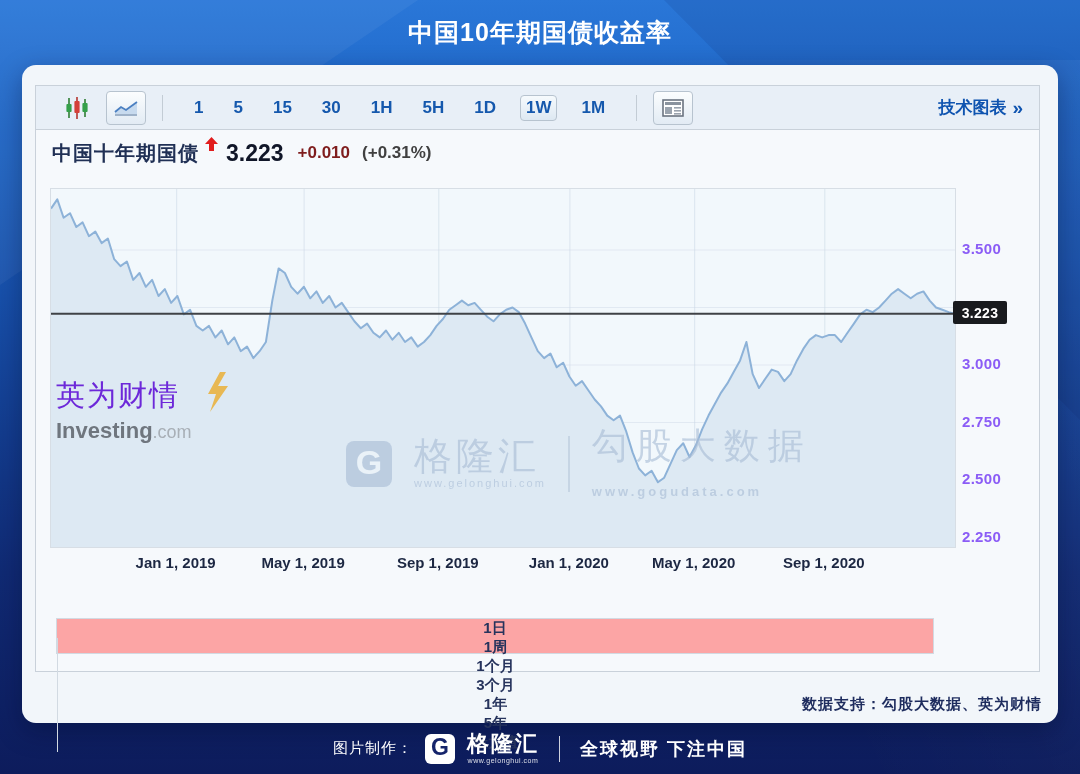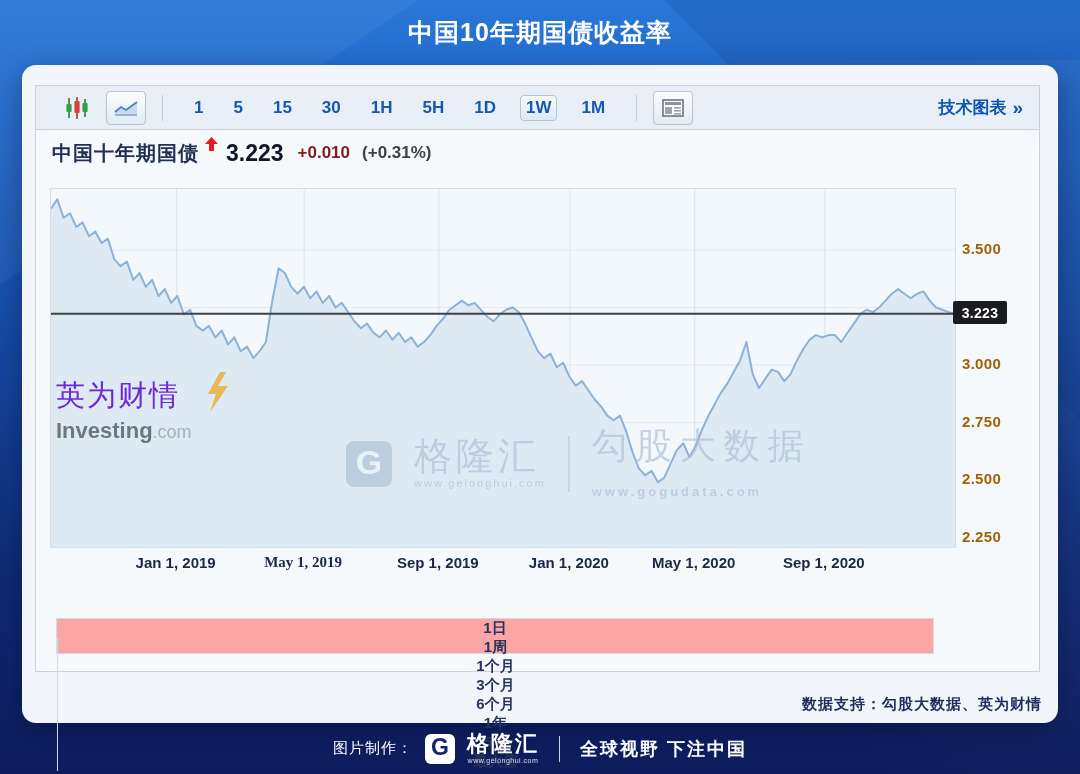--- a/index.html
+++ b/index.html
@@ -52,21 +52,21 @@
   .inst-arrow{margin:0 8px 14px 6px;}
   .inst-value{color:#101628;font-size:23px;font-weight:bold;}
   .inst-change{color:#7f1d1d;font-size:17px;font-weight:bold;margin-left:14px;}
   .inst-change-pct{color:#404040;font-size:17px;font-weight:bold;margin-left:12px;}
 
   
   .plot{position:absolute;left:14px;top:102px;width:904px;height:358px;
     background:#f2f8fc;border:1px solid #d7dee5;box-sizing:content-box;}
   .plot svg{display:block;}
   .yaxis{position:absolute;left:922px;top:0;width:80px;height:100%;}
-  .y-tick{position:absolute;left:4px;color:#a16207;font-size:15px;font-weight:bold;
+  .y-tick{position:absolute;left:4px;color:#8b5cf6;font-size:15px;font-weight:bold;
     letter-spacing:.3px;}
   .price-badge{position:absolute;left:917px;width:54px;height:23px;background:#191b1e;
     color:#ffffff;font-size:14px;font-weight:bold;display:flex;align-items:center;
     justify-content:center;border-radius:2px;letter-spacing:.3px;}
   .xaxis{position:absolute;left:0;top:468px;width:100%;height:24px;}
   .x-tick{position:absolute;transform:translateX(-50%);color:#1c2742;font-size:15px;
     font-weight:bold;white-space:nowrap;}
 
   
   .wm-center{position:absolute;left:310px;top:342px;display:flex;align-items:center;
@@ -238,33 +238,32 @@
         <div class="y-tick" style="top: 154px;">3.500</div>
         <div class="y-tick" style="top: 211.5px;">3.250</div>
         <div class="y-tick" style="top: 269px;">3.000</div>
         <div class="y-tick" style="top: 326.5px;">2.750</div>
         <div class="y-tick" style="top: 384px;">2.500</div>
         <div class="y-tick" style="top: 441.5px;">2.250</div>
       </div>
     <div class="price-badge" id="price-badge" style="top: 215.21px;">3.223</div>
     <div class="xaxis" id="xaxis">
         <div class="x-tick" style="left: 139.656px;">Jan 1, 2019</div>
-        <div class="x-tick" style="left: 267.12px; font-family: Liberation Serif, serif;">May 1, 2019</div>
+        <div class="x-tick" style="left: 267.12px;">May 1, 2019</div>
         <div class="x-tick" style="left: 401.816px;">Sep 1, 2019</div>
         <div class="x-tick" style="left: 532.896px;">Jan 1, 2020</div>
         <div class="x-tick" style="left: 657.648px;">May 1, 2020</div>
         <div class="x-tick" style="left: 787.824px;">Sep 1, 2020</div>
       </div>
 
     <div class="ranges" id="ranges">
         <span class="range-btn">1日</span>
         <span class="range-btn">1周</span>
         <span class="range-btn">1个月</span>
         <span class="range-btn">3个月</span>
-        <span class="range-btn">6个月</span>
         <span class="range-btn">1年</span>
         <span class="range-btn">5年</span>
         <span class="range-btn">最大值</span>
       </div>
   </div>
 
   <div class="data-credit">数据支持：勾股大数据、英为财情</div>
 </div>
 
 <div class="bottom-bar">

